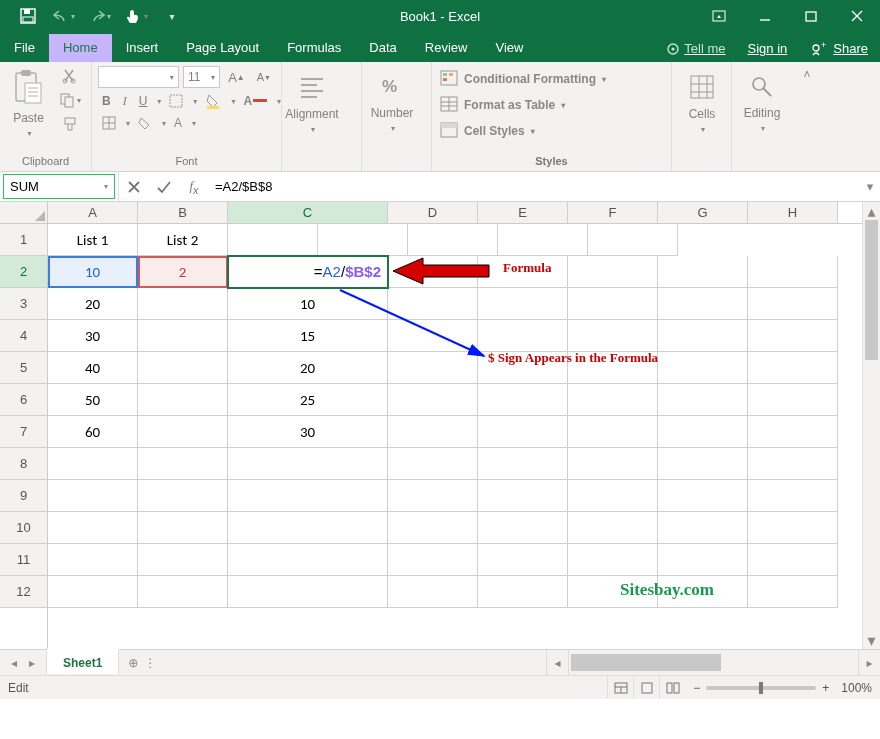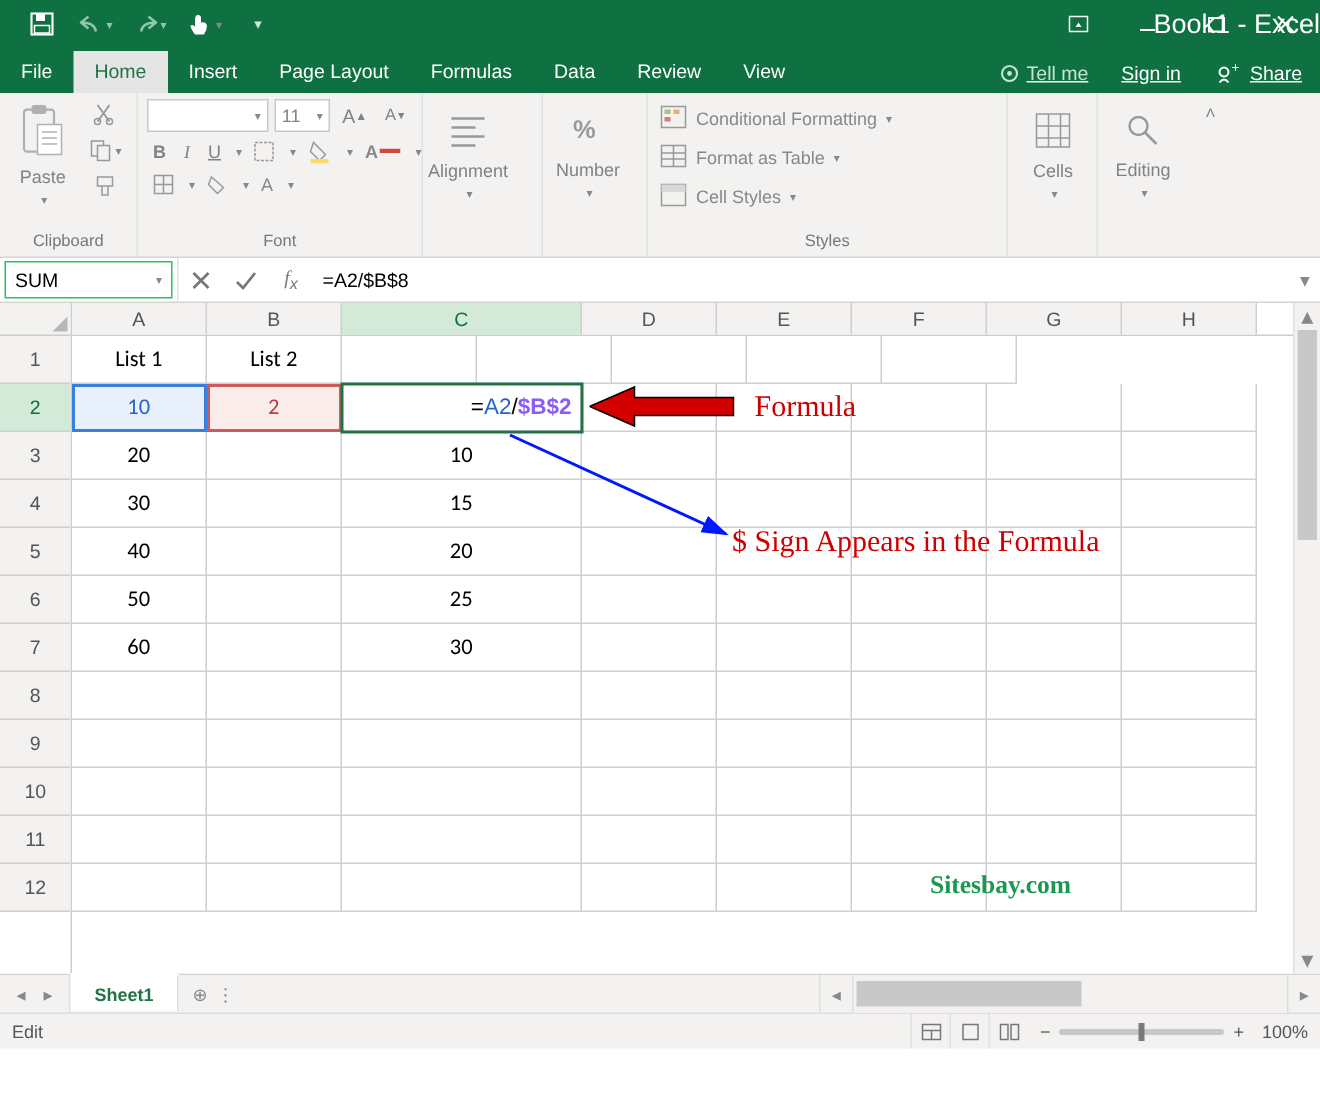--- a/index.html
+++ b/index.html
@@ -5,27 +5,27 @@
 * { box-sizing: border-box; margin: 0; padding: 0; font-family: "Segoe UI", Tahoma, sans-serif; }
 html, body { width: 880px; height: 739px; overflow: hidden; background: #fff; }
 :root{
   --green:#0f7041; --green-dark:#0a5530; --gray-bd:#d4d4d4; --gray-bg:#f3f2f1;
   --gray-text:#828282; --blue-sel:#217346; --cell-bd:#d0cece;
 }
 
 .titlebar{height:32px;background:var(--green);color:#fff;display:flex;align-items:center;font-size:12px;position:relative;}
 .titlebar .qat{display:flex;align-items:center;gap:4px;padding-left:12px;}
 .qat-btn{width:32px;height:32px;display:flex;align-items:center;justify-content:center;cursor:pointer;}
-.titlebar .title{position:absolute;left:0;right:0;text-align:right;pointer-events:none;font-size:18px;}
+.titlebar .title{position:absolute;left:0;right:0;text-align:center;pointer-events:none;font-size:13px;}
 .titlebar .wincontrols{margin-left:auto;display:flex;}
 .win-btn{width:46px;height:32px;display:flex;align-items:center;justify-content:center;cursor:pointer;}
 
 .ribbon-tabs{height:30px;background:var(--green);display:flex;align-items:flex-end;color:#fff;font-size:13px;}
 .ribbon-tab{padding:6px 14px 7px;cursor:pointer;}
-.ribbon-tab.active{background:#e5e5e5;color:#217346;}
+.ribbon-tab.active{background:#c4b5fd;color:#217346;}
 .ribbon-tabs .right{margin-left:auto;display:flex;align-items:center;text-decoration:underline;}
 .ribbon-tabs .tellme{display:flex;align-items:center;gap:4px;color:#c6e4d2;padding:0 10px;}
 .ribbon-tabs .signin,.ribbon-tabs .share{padding:6px 12px;cursor:pointer;display:flex;align-items:center;gap:6px;}
 
 .ribbon{height:110px;background:var(--gray-bg);border-bottom:1px solid var(--gray-bd);display:flex;color:var(--gray-text);font-size:12px;}
 .rgroup{border-right:1px solid #e0e0e0;display:flex;flex-direction:column;justify-content:space-between;padding:4px 6px 2px;}
 .rgroup .label{text-align:center;font-size:11px;color:#777;padding:2px 0;}
 .rrow{display:flex;align-items:center;gap:4px;margin-bottom:3px;}
 .rbtn{padding:2px 4px;display:inline-flex;align-items:center;justify-content:center;cursor:pointer;border-radius:2px;}
 .rbtn.big{flex-direction:column;width:48px;height:74px;gap:4px;justify-content:center;}
@@ -54,21 +54,21 @@
 .colh.active{background:#d3ead9;color:#0f7041;}
 .body-row{height:32px;display:flex;}
 .cell{border-right:1px solid var(--cell-bd);border-bottom:1px solid var(--cell-bd);display:flex;align-items:center;padding:0 6px;font-size:15px;color:#000;position:relative;background:#fff;font-family:Calibri,Arial,sans-serif;}
 .cell.center{justify-content:center;}
 .w-a{width:90px;} .w-b{width:90px;} .w-c{width:160px;} .w-n{width:90px;}
 .formula-cell{outline:2px solid #217346;outline-offset:-1px;z-index:5;}
 .refA{outline:2px solid #3a7de0;outline-offset:-2px;background:#e8f0fb !important;color:#2566c9;}
 .refB{outline:2px solid #d05a5a;outline-offset:-2px;background:#fbecec !important;color:#b73c3c;}
 
 .anno{position:absolute;pointer-events:none;z-index:20;}
-.anno-text{color:#cc0000;font-weight:normal;font-family:"Times New Roman",serif;font-size:20px;}
+.anno-text{color:#cc0000;font-weight:bold;font-family:"Times New Roman",serif;font-size:13px;}
 .sitesbay{position:absolute;color:#1a9850;font-family:"Times New Roman",serif;font-size:17px;font-weight:bold;}
 
 .vscroll{width:18px;background:#f3f2f1;border-left:1px solid #e0e0e0;display:flex;flex-direction:column;}
 .vscroll .arr{height:18px;display:flex;align-items:center;justify-content:center;color:#888;cursor:pointer;}
 .vscroll .track{flex:1;position:relative;}
 .vscroll .thumb{position:absolute;left:2px;right:2px;top:0;height:140px;background:#c8c8c8;}
 
 .sheettabs{height:26px;border-top:1px solid var(--gray-bd);background:#f3f2f1;display:flex;align-items:stretch;font-size:12px;}
 .nav-arrows{display:flex;align-items:center;padding:0 6px;border-right:1px solid #ddd;gap:2px;}
 .nav-arrows span{width:16px;text-align:center;color:#888;cursor:pointer;}
@@ -302,21 +302,21 @@
     <div class="rbtn big">
       <svg width="26" height="26">
           <text x="3" y="18" font-size="17" fill="#999" font-weight="bold">%</text>
         </svg>
       <span>Number</span>
         <span class="drop">▾</span>
     </div>
     <div class="label">&nbsp;</div>
   </div>
 
-  <div class="rgroup" style="width:240px;">
+  <div class="rgroup" style="width:240px;font-weight:bold;">
     <div style="display:flex;flex-direction:column;gap:4px;padding-top:2px;">
       <div class="style-item">
         <svg width="20" height="18">
             <rect x="1" y="1" width="16" height="14" fill="none" stroke="#999"></rect>
             <rect x="3" y="3" width="4" height="3" fill="#9fc78c"></rect>
             <rect x="9" y="3" width="4" height="3" fill="#e8b26a"></rect>
             <rect x="3" y="8" width="4" height="3" fill="#d77a7a"></rect>
           </svg>
         <span>Conditional Formatting</span>
           <span class="drop">▾</span>

